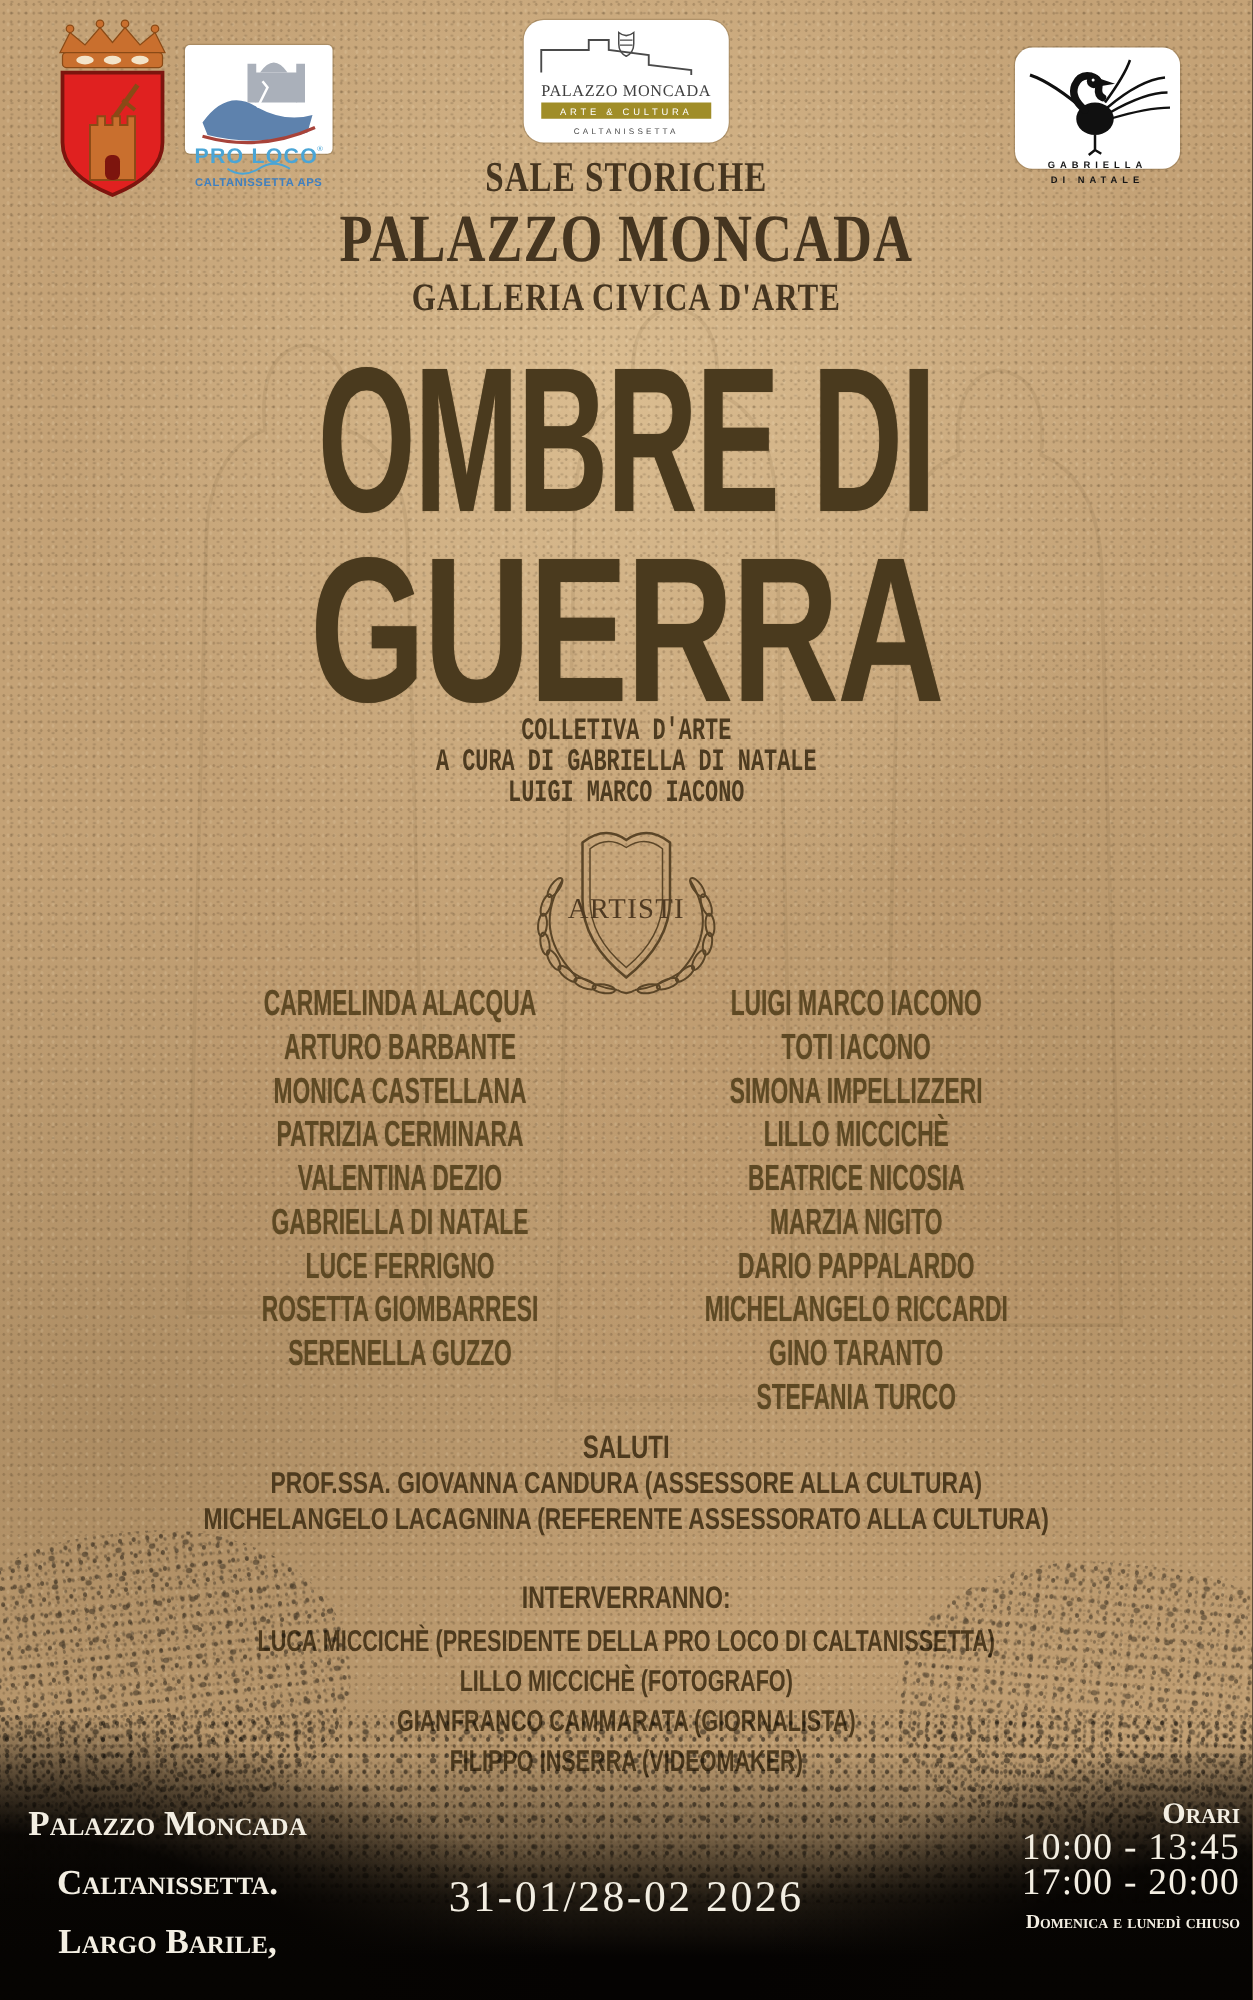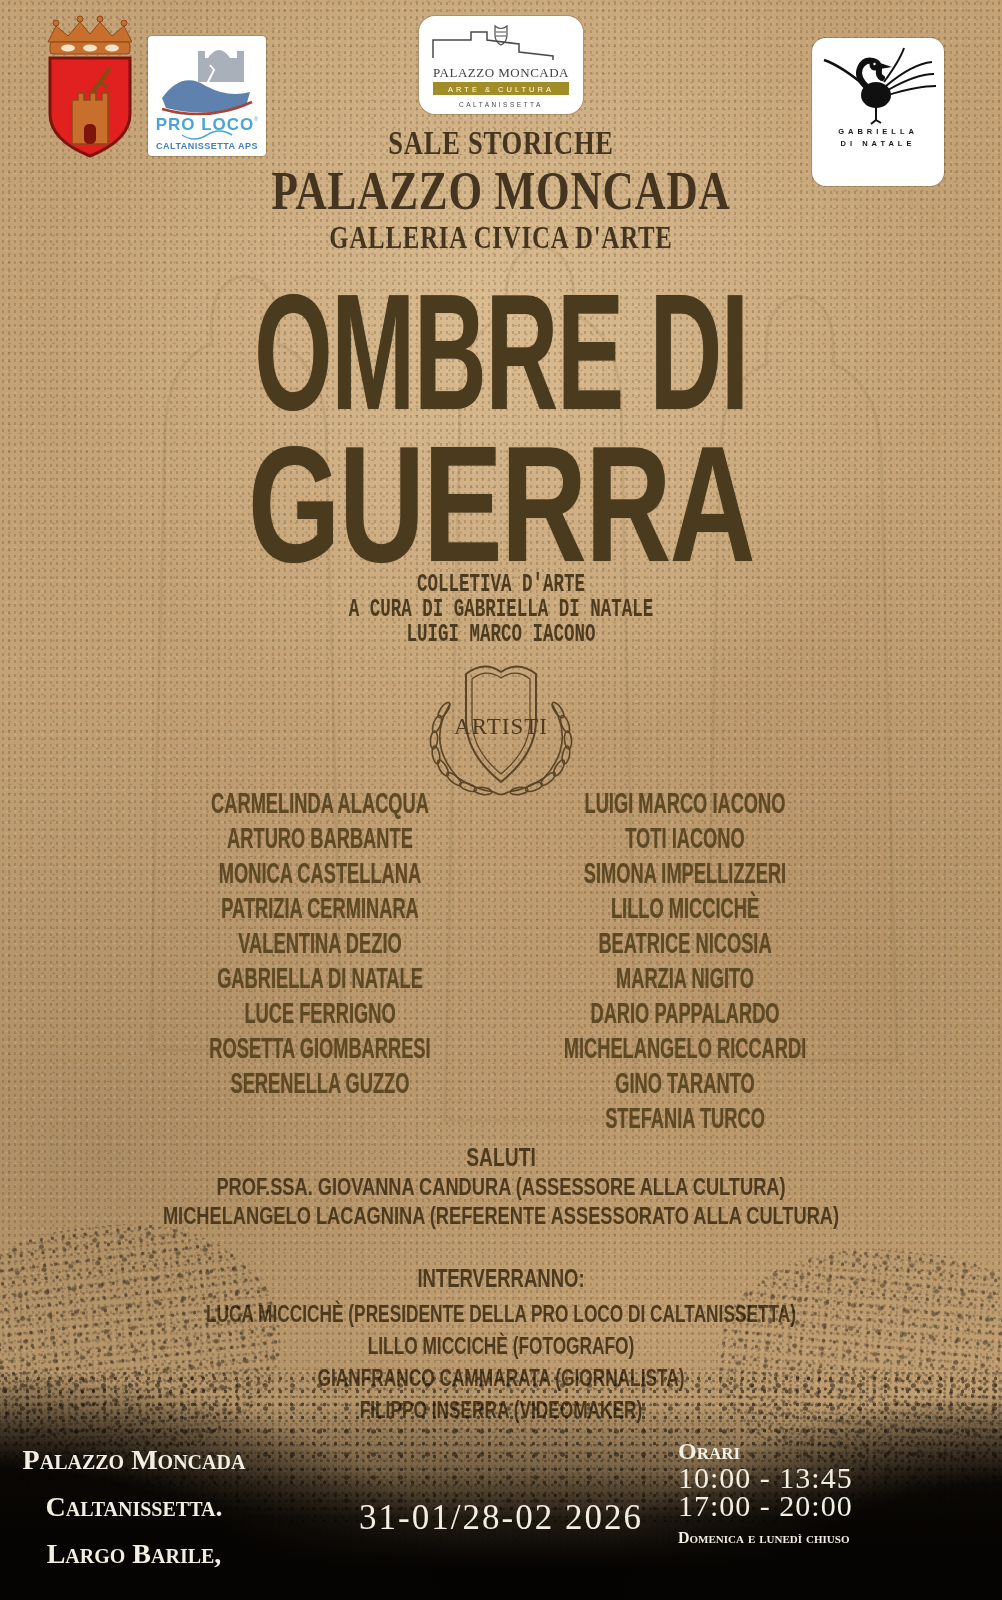--- a/index.html
+++ b/index.html
@@ -18,23 +18,23 @@
     background-image:
       radial-gradient(rgba(56,39,18,.20) 1px, rgba(0,0,0,0) 1.3px),
       radial-gradient(rgba(40,28,12,.15) 1px, rgba(0,0,0,0) 1.5px),
       radial-gradient(rgba(249,233,199,.16) 1px, rgba(0,0,0,0) 1.3px);
     background-size:6px 7px,11px 9px,9px 11px;
     background-position:0 0,4px 6px,2px 3px;}
   .figures{position:absolute;left:0;top:0;}
   
   .logo-box{position:absolute;background:#fff;box-shadow:0 0 0 1px rgba(90,70,40,.25);}
   .crest{position:absolute;left:38px;top:12px;width:104px;height:150px;}
-  .proloco{left:148px;top:36px;width:118px;height:120px;border-radius:4px;}
+  .proloco{left:148px;top:36px;width:118px;height:87px;border-radius:4px;}
   .pm-logo{left:419px;top:16px;width:164px;height:98px;border-radius:16px;}
-  .bird{left:812px;top:38px;width:132px;height:148px;border-radius:14px;}
+  .bird{left:812px;top:38px;width:132px;height:97px;border-radius:14px;}
   
   .sec{position:absolute;left:0;right:0;text-align:center;color:#453520;}
   .line{text-align:center;}
   .sqz{display:block;}
   .s61{transform:scaleX(.61);} .s72{transform:scaleX(.72);}
   .s78{transform:scaleX(.78);} .s80{transform:scaleX(.80);}
   .s70{transform:scaleX(.70);} .s74{transform:scaleX(.74);}
   .s76{transform:scaleX(.76);}
   .serif{font-family:"Liberation Serif",serif;}
   .header-sec{top:124px;}
@@ -72,21 +72,21 @@
   .splat-l{position:absolute;left:-50px;top:1225px;width:330px;height:235px;
            border-radius:45% 55% 50% 60%;transform:rotate(-7deg);opacity:.6;}
   .splat-r{position:absolute;right:-55px;top:1250px;width:340px;height:225px;
            border-radius:55% 45% 60% 50%;transform:rotate(6deg);opacity:.55;}
   .band-dots{position:absolute;left:0;right:0;top:1372px;height:150px;opacity:.7;}
   .ftext{color:#f3eee2;font-family:"Liberation Serif",serif;}
   .address{position:absolute;left:16px;top:1436px;width:236px;text-align:center;
            font-size:28px;line-height:47px;font-weight:700;font-variant:small-caps;}
   .dates{position:absolute;left:320px;top:1498px;width:362px;text-align:center;
          font-size:35px;letter-spacing:2px;font-weight:400;}
-  .orari{position:absolute;right:24px;top:1438px;width:300px;text-align:left;}
+  .orari{position:absolute;right:10px;top:1438px;width:300px;text-align:right;}
   .or-h{font-size:24px;line-height:26px;font-weight:700;font-variant:small-caps;}
   .or-t{font-size:30px;line-height:28px;letter-spacing:1px;}
   .or-c{font-size:16px;line-height:30px;font-weight:700;font-variant:small-caps;margin-top:3px;}
   svg text{font-family:"Liberation Sans",sans-serif;}
   svg text.serif-t{font-family:"Liberation Serif",serif;}
 </style>
 </head>
 <body>
 
 <div class="poster">

